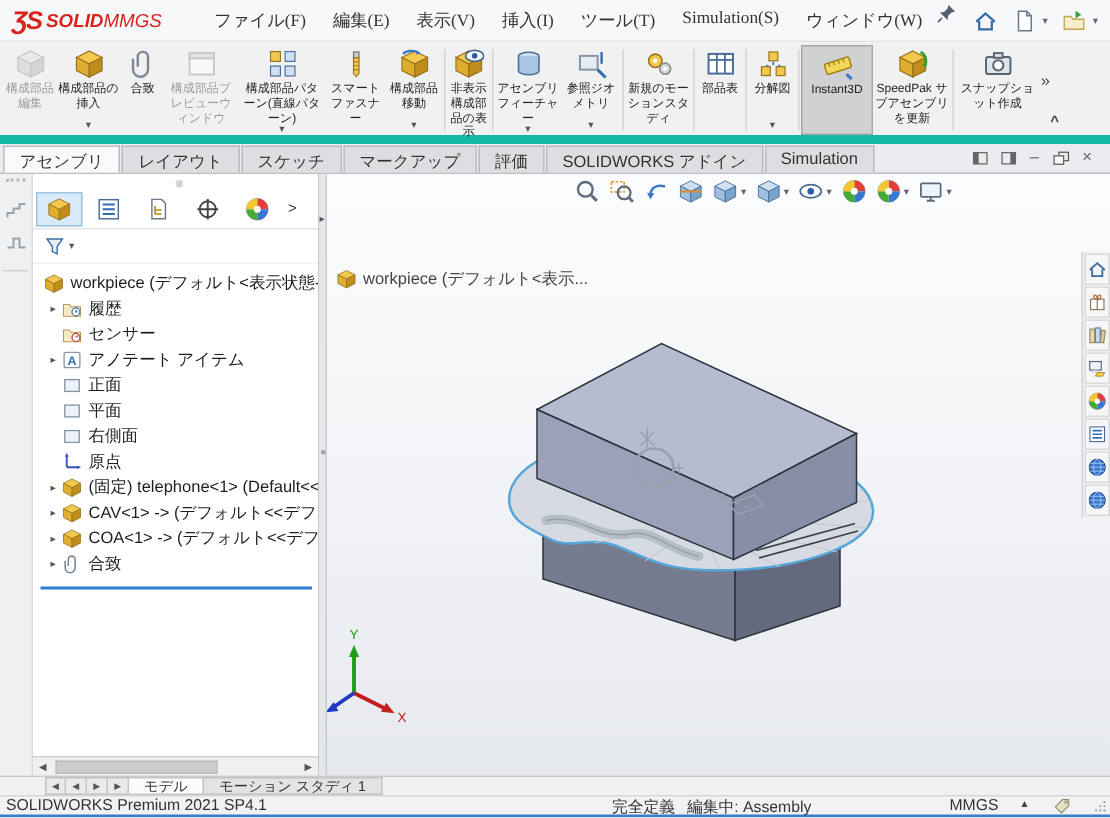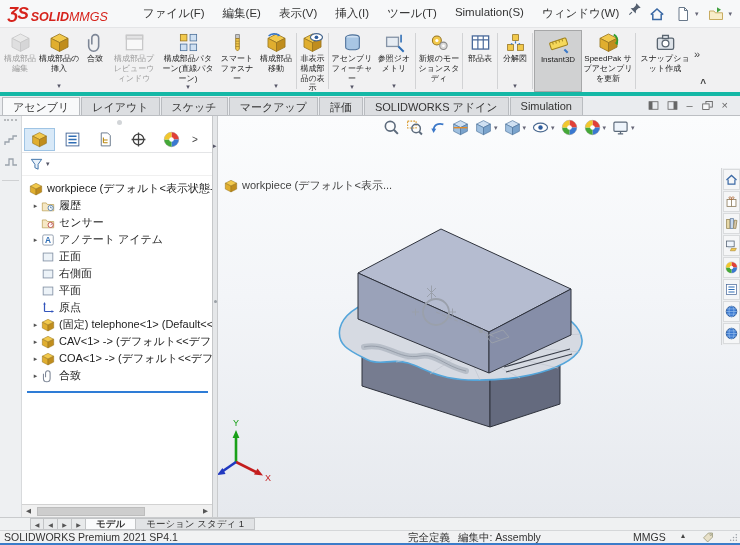--- a/index.html
+++ b/index.html
@@ -3,37 +3,37 @@
 <meta charset="utf-8">
 <style>
   * { box-sizing:border-box; margin:0; padding:0; }
   html,body { width:740px; height:545px; }
   body { font-family:"Liberation Sans","DejaVu Sans",sans-serif; background:#fff; }
   .win { position:relative; width:740px; height:545px; overflow:hidden; background:#fff; }
 
   
   .titlebar { position:absolute; top:0; left:0; right:0; height:28px; background:#f7f8f9;
               border-bottom:1px solid #e4e5e7; display:flex; align-items:center; }
-  .logo { display:flex; align-items:flex-end; padding:0 10px 0 8px; }
+  .logo { display:flex; align-items:center; padding:0 10px 0 8px; }
   .logo-mark { color:#d6231c; font-weight:bold; font-style:italic; font-size:17px; letter-spacing:-1px; }
   .logo-solid { color:#d6231c; font-weight:bold; font-style:italic; font-size:12.5px; margin-left:3px; }
   .logo-works { color:#d6231c; font-style:italic; font-size:12.5px; }
-  .menus { display:flex; margin-left:16px; }
+  .menus { display:flex; margin-left:16px;font-family:Liberation Serif, serif; }
   .menu-item { padding:4px 9px; font-size:11.5px; color:#333; white-space:nowrap; }
   .tb-right { margin-left:auto; display:flex; align-items:center; gap:10px; padding-right:8px; }
   .tb-ic { width:16px; height:16px; }
   .tb-ic.sm { width:14px; height:14px; }
   .mini-dd { font-size:7px; color:#667; margin-left:-6px; }
   .wr-rest { position:relative; width:13px; height:11px; display:inline-block; }
   .wr-rest i { position:absolute; width:9px; height:8px; border:1.3px solid #555; }
   .wr-rest i:first-child { right:0; top:0; } .wr-rest i:last-child { left:0; bottom:0; background:#f7f8f9; }
 
   
   .toolbar { position:absolute; top:28px; left:0; right:0; height:68px; background:#f1f1f2;
-             border-bottom:4px solid #14b8a6; display:flex; align-items:stretch; padding:2px 0 0 3px; }
+             border-bottom:6px solid #14b8a6; display:flex; align-items:stretch; padding:2px 0 0 3px; }
   .tbtn { display:flex; flex-direction:column; align-items:center; padding:2px 1px 1px;
           font-size:8px; line-height:1.22; color:#222; text-align:center; }
   .tbtn .ic24 { width:21px; height:21px; margin-bottom:1px; flex:0 0 auto; }
   .tlbl { display:block; }
   .dd { font-size:7px; color:#556; margin-top:auto; }
   .tbtn.disabled { color:#9b9b9b; }
   .tbtn.disabled .ic24 { filter:grayscale(1); opacity:.5; }
   .tbtn.active { background:#d0d1d2; border:1px solid #a6a7a8; }
   .sep { flex:0 0 1px; background:#d2d3d5; margin:3px 1px; }
   .ov-btn { position:absolute; right:40px; top:20px; font-size:11px; color:#444; }
@@ -106,21 +106,21 @@
 
   
   .bottomtabs { position:absolute; left:0; right:0; bottom:15px; height:13px; background:#eff1f2;
                 border-top:1px solid #c9cbcd; display:flex; align-items:stretch; font-size:9.5px; }
   .btnav { display:flex; margin-left:30px; }
   .btnav span { width:14px; border:1px solid #c2c4c6; border-left:none; background:#e8eaeb; font-size:6px;
                 color:#555; display:flex; align-items:center; justify-content:center; }
   .btnav span:first-child { border-left:1px solid #c2c4c6; }
   .btab { padding:0 10px; display:flex; align-items:center; border:1px solid #c2c4c6; border-left:none;
           background:#e1e3e5; color:#333; white-space:nowrap; }
-  .btab.active { background:#fafbfc;font-weight:bold; }
+  .btab.active { background:#fafbfc; }
 
   
   .statusbar { position:absolute; left:0; right:0; bottom:0; height:15px; background:#f1f2f3;
                border-top:1px solid #d5d7d9; border-bottom:2px solid #3b7cc9; font-size:10.5px; color:#333; }
   .sb-product { position:absolute; left:4px; top:0; }
   .sb-state { position:absolute; left:408px; top:0; }
   .sb-edit { position:absolute; left:458px; top:0; }
   .sb-units { position:absolute; left:633px; top:0; }
   .sb-caret { position:absolute; left:681px; top:0; font-size:8px; color:#444; }
   .sb-tag { position:absolute; left:702px; top:1px; width:12px; height:11px; }
@@ -617,28 +617,28 @@
           <svg class="tic">
               <use href="#plane-s"></use>
             </svg>
           <span>正面</span>
         </div>
         <div class="trow child">
           <span class="arrow"></span>
           <svg class="tic">
               <use href="#plane-s"></use>
             </svg>
+          <span>平面</span>
+        </div>
+        <div class="trow child">
+          <span class="arrow"></span>
+          <svg class="tic">
+              <use href="#plane-s"></use>
+            </svg>
           <span>右側面</span>
-        </div>
-        <div class="trow child">
-          <span class="arrow"></span>
-          <svg class="tic">
-              <use href="#plane-s"></use>
-            </svg>
-          <span>平面</span>
         </div>
         <div class="trow child">
           <span class="arrow"></span>
           <svg class="tic">
               <use href="#origin-s"></use>
             </svg>
           <span>原点</span>
         </div>
         <div class="trow child">
           <span class="arrow">▸</span>

